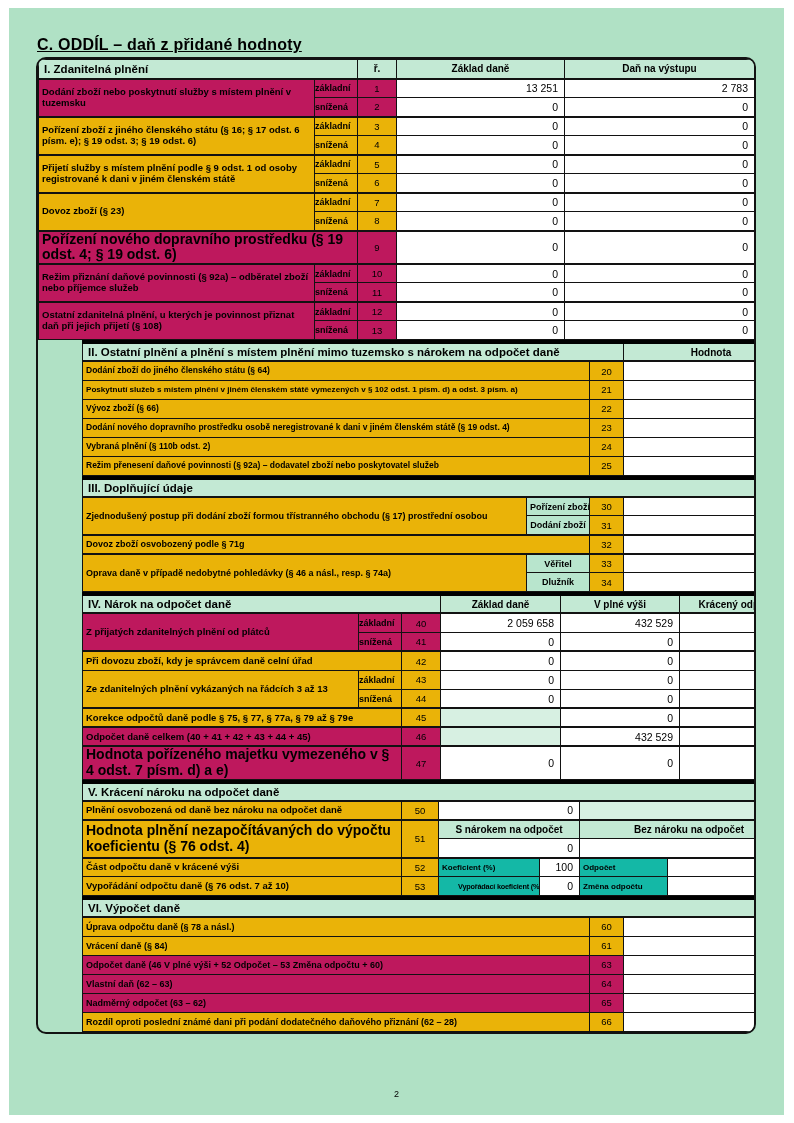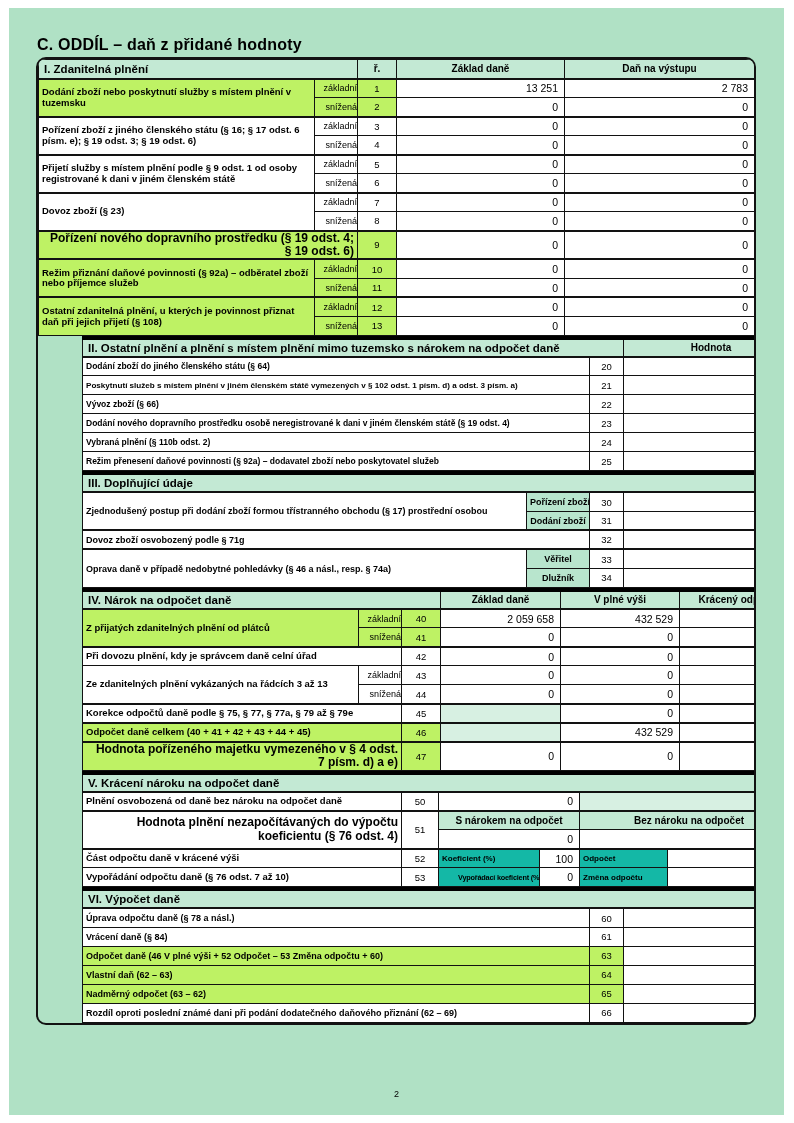--- a/index.html
+++ b/index.html
@@ -2,41 +2,41 @@
 <html lang="cs"><head>
 <meta charset="utf-8">
 <style>
   html,body{margin:0;padding:0;}
   body{
     width:794px;height:1123px;background:#ffffff;position:relative;
     font-family:"Liberation Sans",sans-serif;color:#000;
     -webkit-font-smoothing:antialiased;
   }
   .sheet{position:absolute;left:9px;top:8px;width:775px;height:1107px;background:#b0e1c5;}
-  .title{position:absolute;left:28px;top:28px;font-size:16px;font-weight:bold;letter-spacing:.2px;}
+  .title{position:absolute;left:28px;top:28px;font-size:16px;font-weight:bold;letter-spacing:.2px;text-decoration:underline;}
   .form{
     position:absolute;left:27px;top:49px;width:716px;
     border:2px solid #121212;border-radius:10px;overflow:hidden;background:#b0e1c5;
   }
   table.t{border-collapse:collapse;table-layout:fixed;width:716px;}
   table.mid{border-top:4px solid #000000;margin-left:44px;}
   .t td{border:1px solid #121212;padding:0 3px;vertical-align:middle;overflow:hidden;}
   .t tr{height:19px;}
   .t tr.hd{height:19px;border-bottom:2px solid #121212;}
   .t tr.bt{border-top:2px solid #121212;}
   td.sec{background:#c3e9d4;font-weight:bold;font-size:11.5px;padding-left:5px;white-space:nowrap;}
   td.ch{background:#c3e9d4;font-weight:bold;font-size:10px;text-align:center;padding:0;white-space:nowrap;}
   td.lab{font-weight:bold;font-size:9.5px;line-height:1.12;}
   td.s9{font-size:9px;}
-  td.sm{font-size:12px;text-align:right;}
+  td.sm{font-size:14px;}
   td.s85{font-size:8.5px;white-space:nowrap;}
   td.xs{font-size:8.1px;white-space:nowrap;}
-  .d{background:#bef264;}
-  .l{background:#ffffff;}
-  td.ty{font-size:9px;font-weight:normal;text-align:right;padding:0;}
+  .d{background:#be185d;}
+  .l{background:#eab308;}
+  td.ty{font-size:9px;font-weight:bold;text-align:left;padding:0;}
   td.nu{font-size:9.5px;font-weight:normal;text-align:center;padding:0;}
   td.v{background:#ffffff;text-align:right;font-size:10.5px;padding-right:6px;white-space:nowrap;}
   td.pale{background:#d7f0e2;}
   td.sub{background:#b8e5cd;font-weight:bold;font-size:9px;text-align:center;white-space:nowrap;}
   td.kc{background:#14b8a6;font-weight:bold;font-size:8px;padding-left:3px;white-space:nowrap;}
   td.kcs{font-size:7.3px;letter-spacing:-.2px;padding-left:19px;}
   .pagenum{position:absolute;left:0;right:0;top:1081px;text-align:center;font-size:9px;}
 </style>
 </head>
 <body>
@@ -258,21 +258,21 @@
         <td class="v">0</td>
       </tr>
       <tr>
         <td class="ty d">snížená</td>
         <td class="nu d">41</td>
         <td class="v">0</td>
         <td class="v">0</td>
         <td class="v">0</td>
       </tr>
       <tr class="bt">
-        <td class="lab l" colspan="2">Při dovozu plnění, kdy je správcem daně celní úřad</td>
+        <td class="lab l" colspan="2">Při dovozu zboží, kdy je správcem daně celní úřad</td>
         <td class="nu l">42</td>
         <td class="v">0</td>
         <td class="v">0</td>
         <td class="v">0</td>
       </tr>
       <tr>
         <td class="lab l" rowspan="2">Ze zdanitelných plnění vykázaných na řádcích 3 až 13</td>
         <td class="ty l">základní</td>
         <td class="nu l">43</td>
         <td class="v">0</td>
@@ -387,21 +387,21 @@
         <td class="lab d s9">Vlastní daň (62 – 63)</td>
         <td class="nu d">64</td>
         <td class="v">0</td>
       </tr>
       <tr>
         <td class="lab d s9">Nadměrný odpočet (63 – 62)</td>
         <td class="nu d">65</td>
         <td class="v">429 746</td>
       </tr>
       <tr>
-        <td class="lab l s9">Rozdíl oproti poslední známé dani při podání dodatečného daňového přiznání (62 – 69)</td>
+        <td class="lab l s9">Rozdíl oproti poslední známé dani při podání dodatečného daňového přiznání (62 – 28)</td>
         <td class="nu l">66</td>
         <td class="v">0</td>
       </tr>
     </tbody>
       </table>
 
   </div>
 
   <div class="pagenum">2</div>
 </div>

